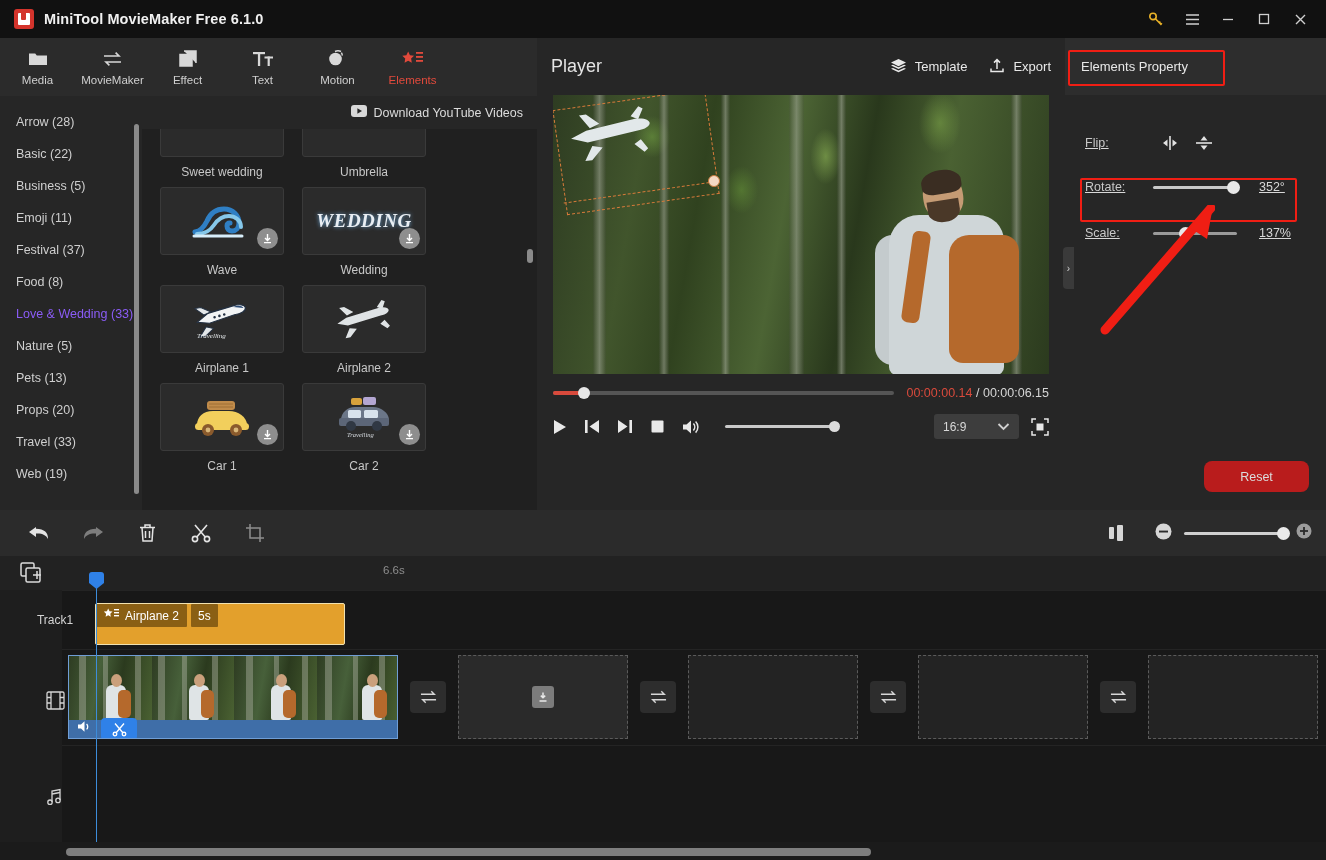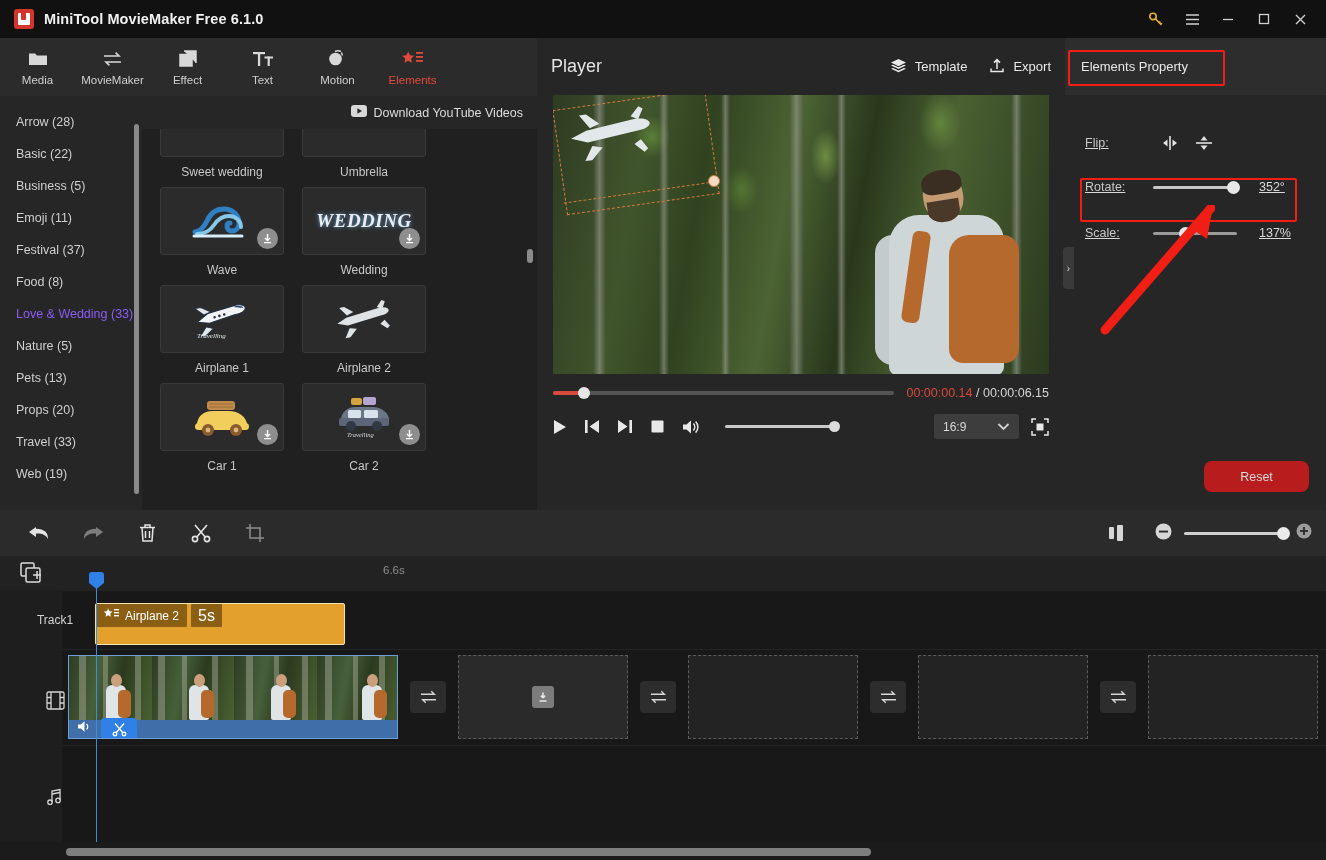--- a/index.html
+++ b/index.html
@@ -271,21 +271,21 @@
     background: #e3a02c; border: 1px solid #f2e2b0; border-radius: 2px;
     display: flex; align-items: flex-start;
   }
   .clip-tag {
     display: flex; align-items: center; gap: 6px; height: 23px;
     background: #8a5f14; padding: 0 8px; font-size: 12px; color: #fff;
     border-radius: 1px;
   }
   .clip-dur {
     height: 23px; background: #8a5f14; padding: 0 7px; margin-left: 4px;
-    font-size: 16px; color: #fff; display: flex; align-items: center; border-radius: 1px;
+    font-size: 12px; color: #fff; display: flex; align-items: center; border-radius: 1px;
   }
 
   .clip-video {
     position: absolute; left: 68px; top: 655px; width: 330px; height: 84px;
     background: #3f6ea8; border: 1px solid #6f9ed6; overflow: hidden;
   }
   .film {
     position: absolute; left: 0; top: 0; width: 330px; height: 64px;
     display: flex; overflow: hidden;
   }

